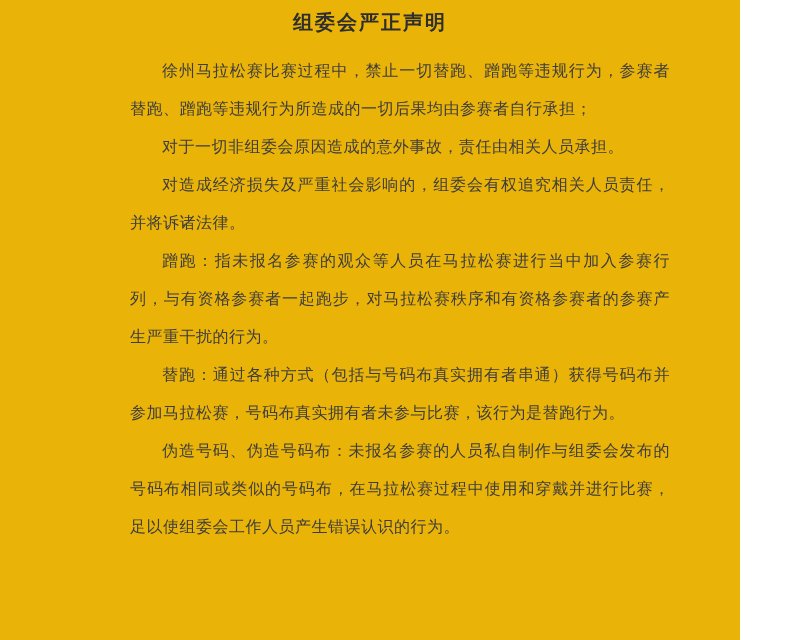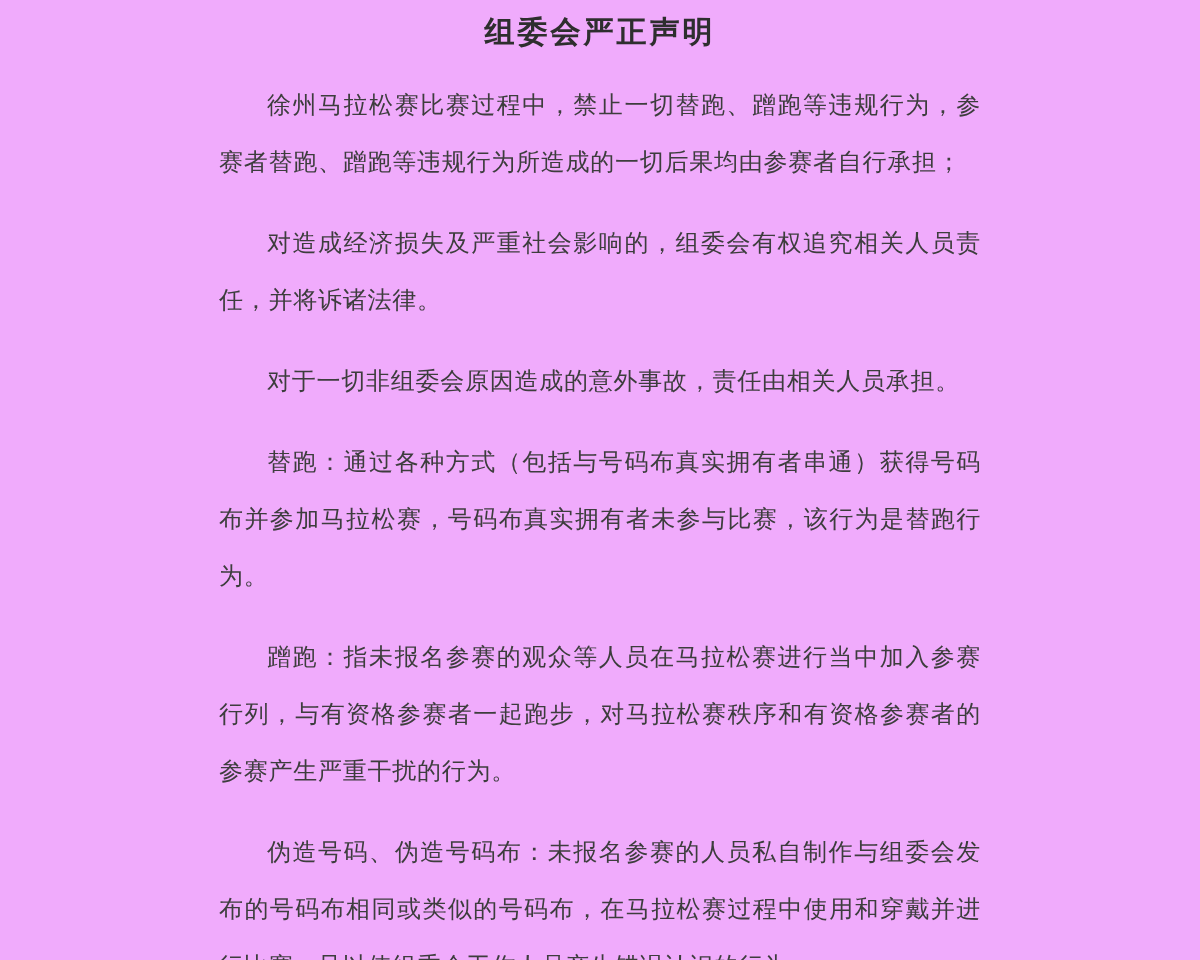--- a/index.html
+++ b/index.html
@@ -3,23 +3,23 @@
 <meta charset="utf-8">
 <style>
   html, body {
     margin: 0;
     padding: 0;
     background: #ffffff;
     font-family: "Liberation Sans", "DejaVu Sans", sans-serif;
   }
   .page {
     position: relative;
-    width: 800px;
+    width: 740px;
     height: 640px;
-    background: #f0abfc;
+    background: #eab308;
     overflow: hidden;
   }
   .doc-title {
     padding-top: 8px;
     text-align: center;
     font-size: 20px;
     font-weight: 700;
     color: #2e2e2e;
     letter-spacing: 2px;
     line-height: 28px;
@@ -27,33 +27,33 @@
   .doc-body {
     margin: 16px 130px 0 130px;
     width: 540px;
     font-size: 16px;
     color: #3d3d3d;
     line-height: 38px;
     text-align: justify;
     letter-spacing: 0.5px;
   }
   .doc-body p {
-    margin: 16px;
+    margin: 0;
     text-indent: 2em;
   }
 </style>
 </head>
 <body>
 
 <div class="page">
 
   <div class="doc-title">组委会严正声明</div>
 
   <div class="doc-body">
     <p>徐州马拉松赛比赛过程中，禁止一切替跑、蹭跑等违规行为，参赛者替跑、蹭跑等违规行为所造成的一切后果均由参赛者自行承担；</p>
+    <p>对于一切非组委会原因造成的意外事故，责任由相关人员承担。</p>
     <p>对造成经济损失及严重社会影响的，组委会有权追究相关人员责任，并将诉诸法律。</p>
-    <p>对于一切非组委会原因造成的意外事故，责任由相关人员承担。</p>
+    <p>蹭跑：指未报名参赛的观众等人员在马拉松赛进行当中加入参赛行列，与有资格参赛者一起跑步，对马拉松赛秩序和有资格参赛者的参赛产生严重干扰的行为。</p>
     <p>替跑：通过各种方式（包括与号码布真实拥有者串通）获得号码布并参加马拉松赛，号码布真实拥有者未参与比赛，该行为是替跑行为。</p>
-    <p>蹭跑：指未报名参赛的观众等人员在马拉松赛进行当中加入参赛行列，与有资格参赛者一起跑步，对马拉松赛秩序和有资格参赛者的参赛产生严重干扰的行为。</p>
     <p>伪造号码、伪造号码布：未报名参赛的人员私自制作与组委会发布的号码布相同或类似的号码布，在马拉松赛过程中使用和穿戴并进行比赛，足以使组委会工作人员产生错误认识的行为。</p>
   </div>
 
 </div>
 
 </body></html>

